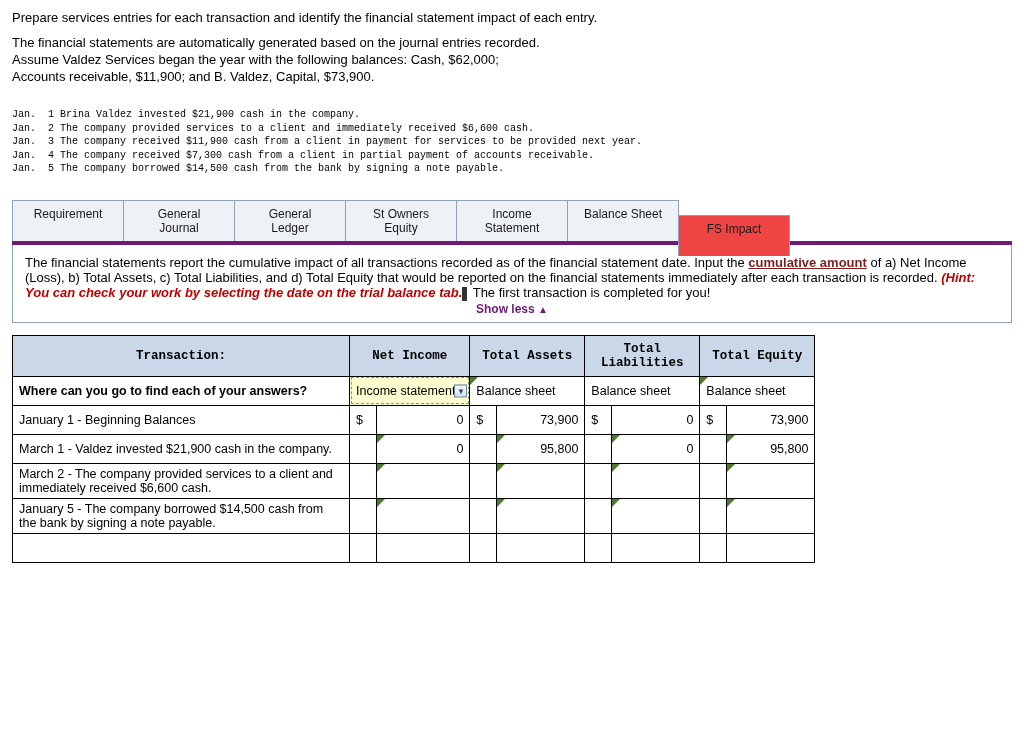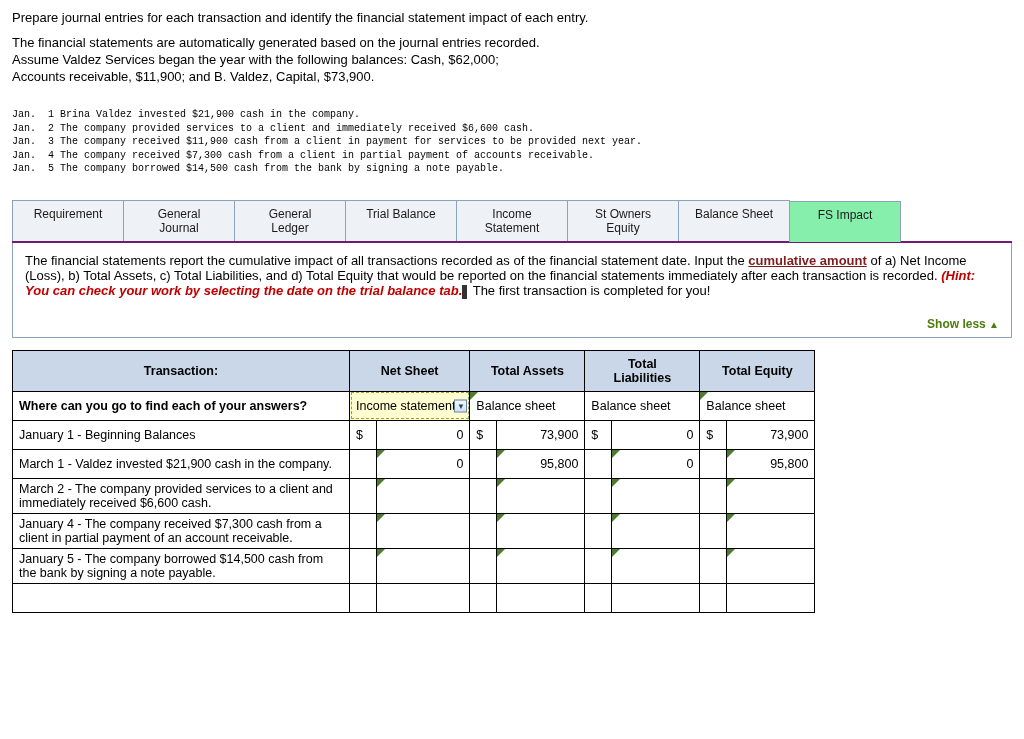--- a/index.html
+++ b/index.html
@@ -16,40 +16,40 @@
   .mono {
     font-family: "Courier New", monospace;
     white-space: pre;
     font-size: 10px;
     margin: 24px 0;
     line-height: 1.35;
   }
   .tabs {
     display: flex;
     margin-top: 6px;
-    border-bottom: 2px solid #701a75;
+    border-bottom: 4px solid #701a75;
   }
   .tab {
     border: 1px solid #8ca2b8;
     border-bottom: none;
     background: #eef2f6;
     padding: 6px 10px;
     font-family: Verdana, Geneva, sans-serif;
     font-size: 12px;
     color: #1a1a1a;
     text-align: center;
     width: 90px;
     line-height: 1.2;
     margin-right: -1px;
     cursor: pointer;
   }
   .tab.active {
-    background: #86efac;
+    background: #ef4444;
     position: relative;
-    top: 1px;
+    top: 15px;
   }
   .instruction-box {
     border: 1px solid #8ca2b8;
     border-top: none;
     background: #fff;
     padding: 10px 12px 6px;
     font-family: Verdana, Geneva, sans-serif;
     font-size: 13px;
     color: #000;
   }
@@ -57,41 +57,42 @@
   .instruction-box .hint { color: #c00000; font-weight: bold; font-style: italic; }
   .cursor-bar {
     display: inline-block;
     width: 5px;
     height: 14px;
     background: #333;
     vertical-align: middle;
     margin-right: 2px;
   }
   .show-less {
-    text-align: right;
-    color: #4d7c0f;
+    text-align: center;
+    color: #701a75;
     font-weight: bold;
     font-size: 12px;
-    margin-top: 18px;
+    margin-top: 1px;
     cursor: pointer;
   }
   .show-less span.arrow { font-size: 10px; }
 
   .data-table {
     border-collapse: collapse;
     margin-top: 12px;
     font-family: Arial, sans-serif;
     font-size: 12.5px;
   }
   .data-table th {
     background: #c9d7e8;
     border: 1px solid #000;
     padding: 6px 8px;
     font-weight: bold;
     text-align: center;
+    font-family: Liberation Mono, monospace;
   }
   .data-table td {
     border: 1px solid #000;
     padding: 3px 6px;
     vertical-align: middle;
     height: 22px;
   }
   .col-trans { width: 320px; }
   .col-num   { width: 98px; }
   .txt-l { text-align: left; }
@@ -123,60 +124,59 @@
     text-align: center;
     color: #2a456a;
   }
   .cur { width: 14px; text-align: left; }
   .val { text-align: right; }
 </style>
 </head>
 <body>
 
 <div class="intro">
-  <p>Prepare journal entries for each transaction and identify the financial statement impact of each entry.</p>
+  <p>Prepare services entries for each transaction and identify the financial statement impact of each entry.</p>
   <p style="height:6px"></p>
   <p>The financial statements are automatically generated based on the journal entries recorded.</p>
   <p>Assume Valdez Services began the year with the following balances:  Cash, $62,000;</p>
   <p>Accounts receivable, $11,900; and B. Valdez, Capital, $73,900.</p>
 </div>
 
 <pre class="mono">Jan.  1 Brina Valdez invested $21,900 cash in the company.
 Jan.  2 The company provided services to a client and immediately received $6,600 cash.
 Jan.  3 The company received $11,900 cash from a client in payment for services to be provided next year.
 Jan.  4 The company received $7,300 cash from a client in partial payment of accounts receivable.
 Jan.  5 The company borrowed $14,500 cash from the bank by signing a note payable.</pre>
 
 <div class="tabs">
   <div class="tab">Requirement</div>
   <div class="tab">General<br>Journal</div>
   <div class="tab">General<br>Ledger</div>
-  <div class="tab">Trial Balance</div>
+  <div class="tab">St Owners<br>Equity</div>
   <div class="tab">Income<br>Statement</div>
-  <div class="tab">St Owners<br>Equity</div>
   <div class="tab">Balance Sheet</div>
   <div class="tab active">FS Impact</div>
 </div>
 
 <div class="instruction-box">
   <span>The financial statements report the cumulative impact of all transactions recorded as of the financial statement date.   Input the </span>
   <span class="red">cumulative amount</span>
   <span> of a) Net Income (Loss), b)  Total Assets, c) Total Liabilities, and d)  Total Equity that would be reported on the financial statements immediately after each transaction is recorded.  </span>
   <span class="hint">(Hint:  You can check your work by selecting the date on the trial balance tab.</span><span class="cursor-bar"></span>
   <span> The first transaction is completed for you!</span>
   <div class="show-less">
     <span>Show less</span> <span class="arrow">▲</span>
   </div>
 </div>
 
 <table class="data-table">
   <tbody>
       <tr>
     <th class="col-trans">Transaction:</th>
-    <th class="col-num" colspan="2">Net Sheet</th>
+    <th class="col-num" colspan="2">Net Income</th>
     <th class="col-num" colspan="2">Total Assets</th>
     <th class="col-num" colspan="2">Total<br>Liabilities</th>
     <th class="col-num" colspan="2">Total Equity</th>
   </tr>
 
   <tr>
     <td class="txt-l" style="font-weight:bold">Where can you go to find each of your answers?</td>
     <td class="yellow-box txt-l" colspan="2">
       <span>Income statement</span>
       <span class="drop-arrow">▼</span>
@@ -216,31 +216,20 @@
         <td class="val tri-cell"></td>
     <td class="cur"></td>
         <td class="val tri-cell"></td>
     <td class="cur"></td>
         <td class="val tri-cell"></td>
     <td class="cur"></td>
         <td class="val tri-cell"></td>
   </tr>
 
 
-  <tr>
-    <td class="txt-l">January 4 - The company received $7,300 cash from a client in partial payment of an account receivable.</td>
-    <td class="cur"></td>
-        <td class="val tri-cell"></td>
-    <td class="cur"></td>
-        <td class="val tri-cell"></td>
-    <td class="cur"></td>
-        <td class="val tri-cell"></td>
-    <td class="cur"></td>
-        <td class="val tri-cell"></td>
-  </tr>
 
   <tr>
     <td class="txt-l">January 5 - The company borrowed $14,500 cash from the bank by signing a note payable.</td>
     <td class="cur"></td>
         <td class="val tri-cell"></td>
     <td class="cur"></td>
         <td class="val tri-cell"></td>
     <td class="cur"></td>
         <td class="val tri-cell"></td>
     <td class="cur"></td>

